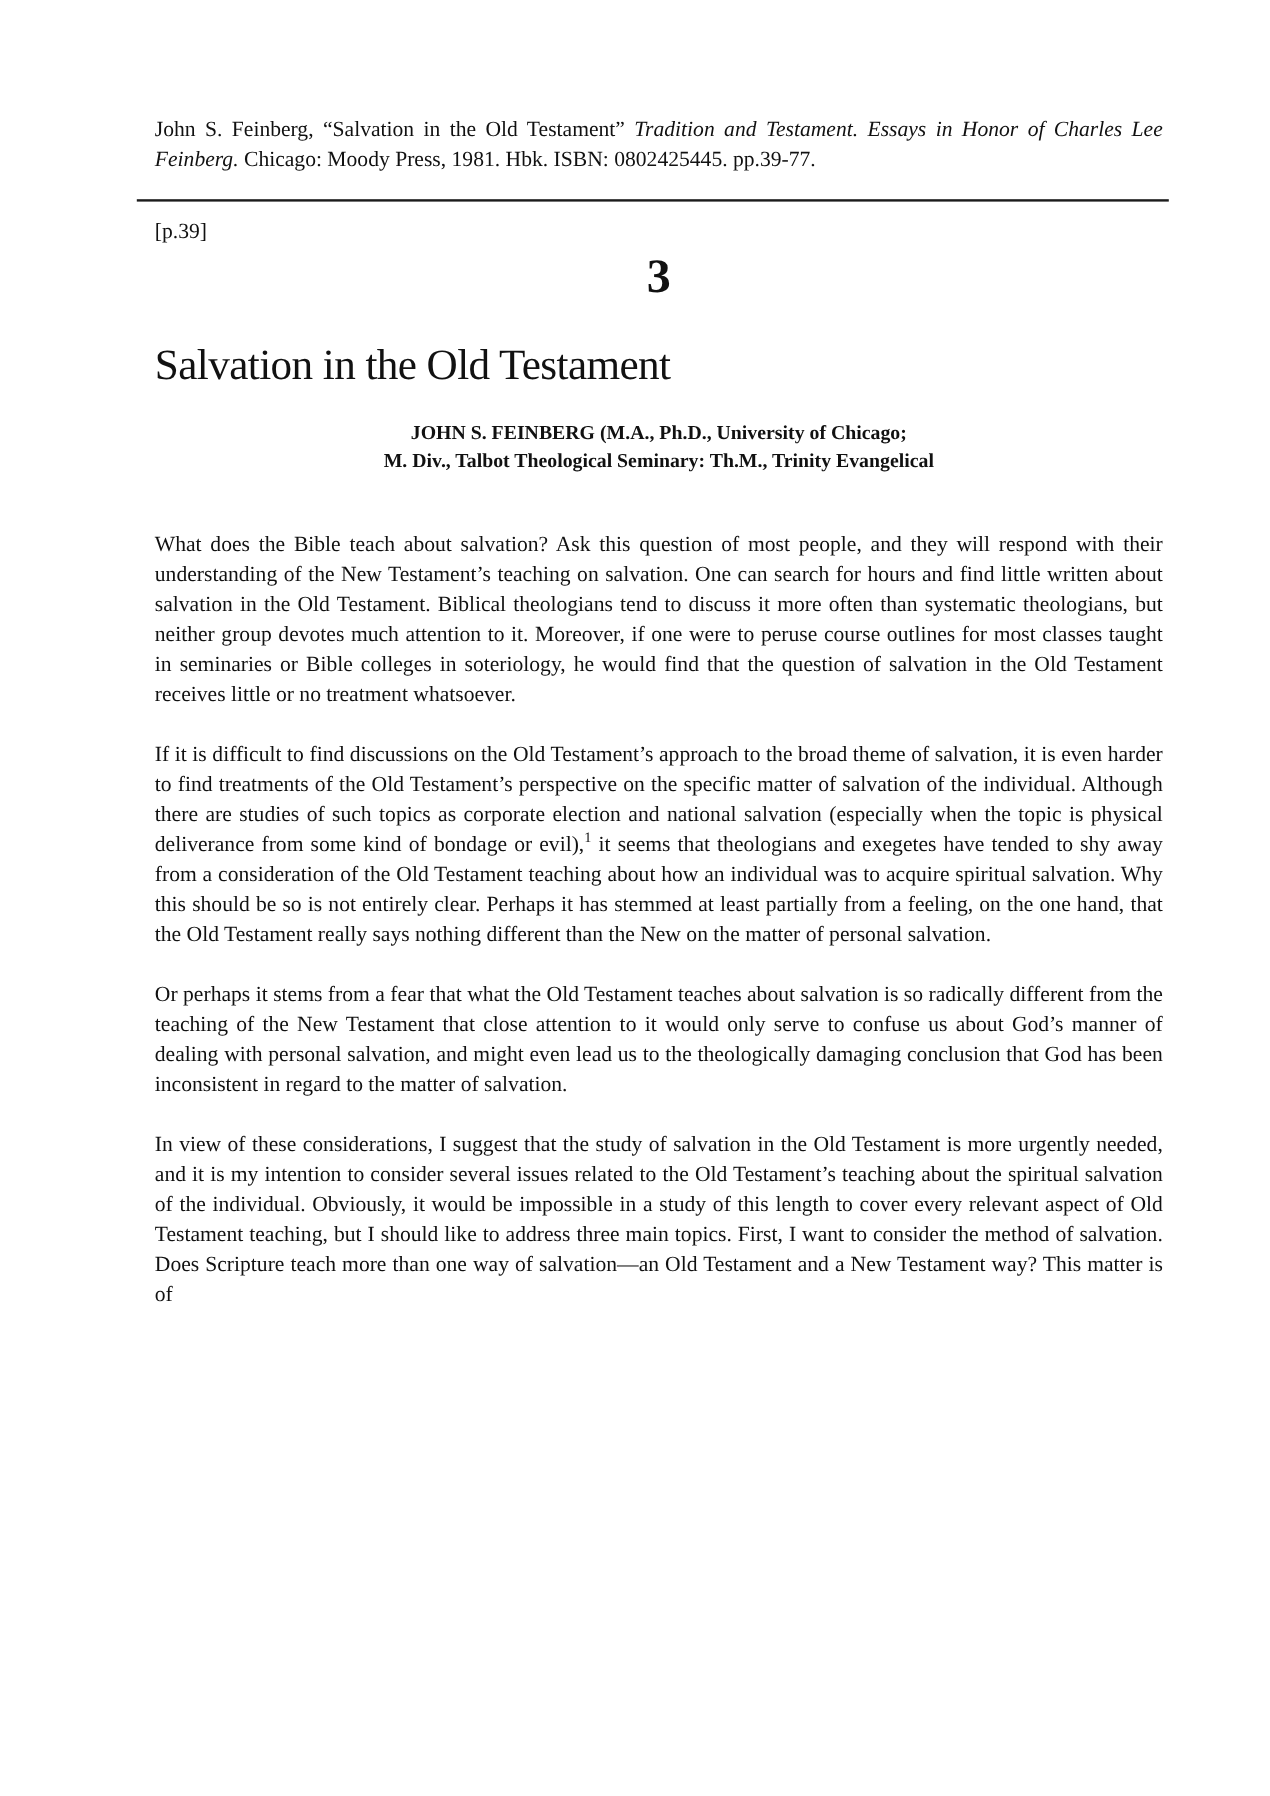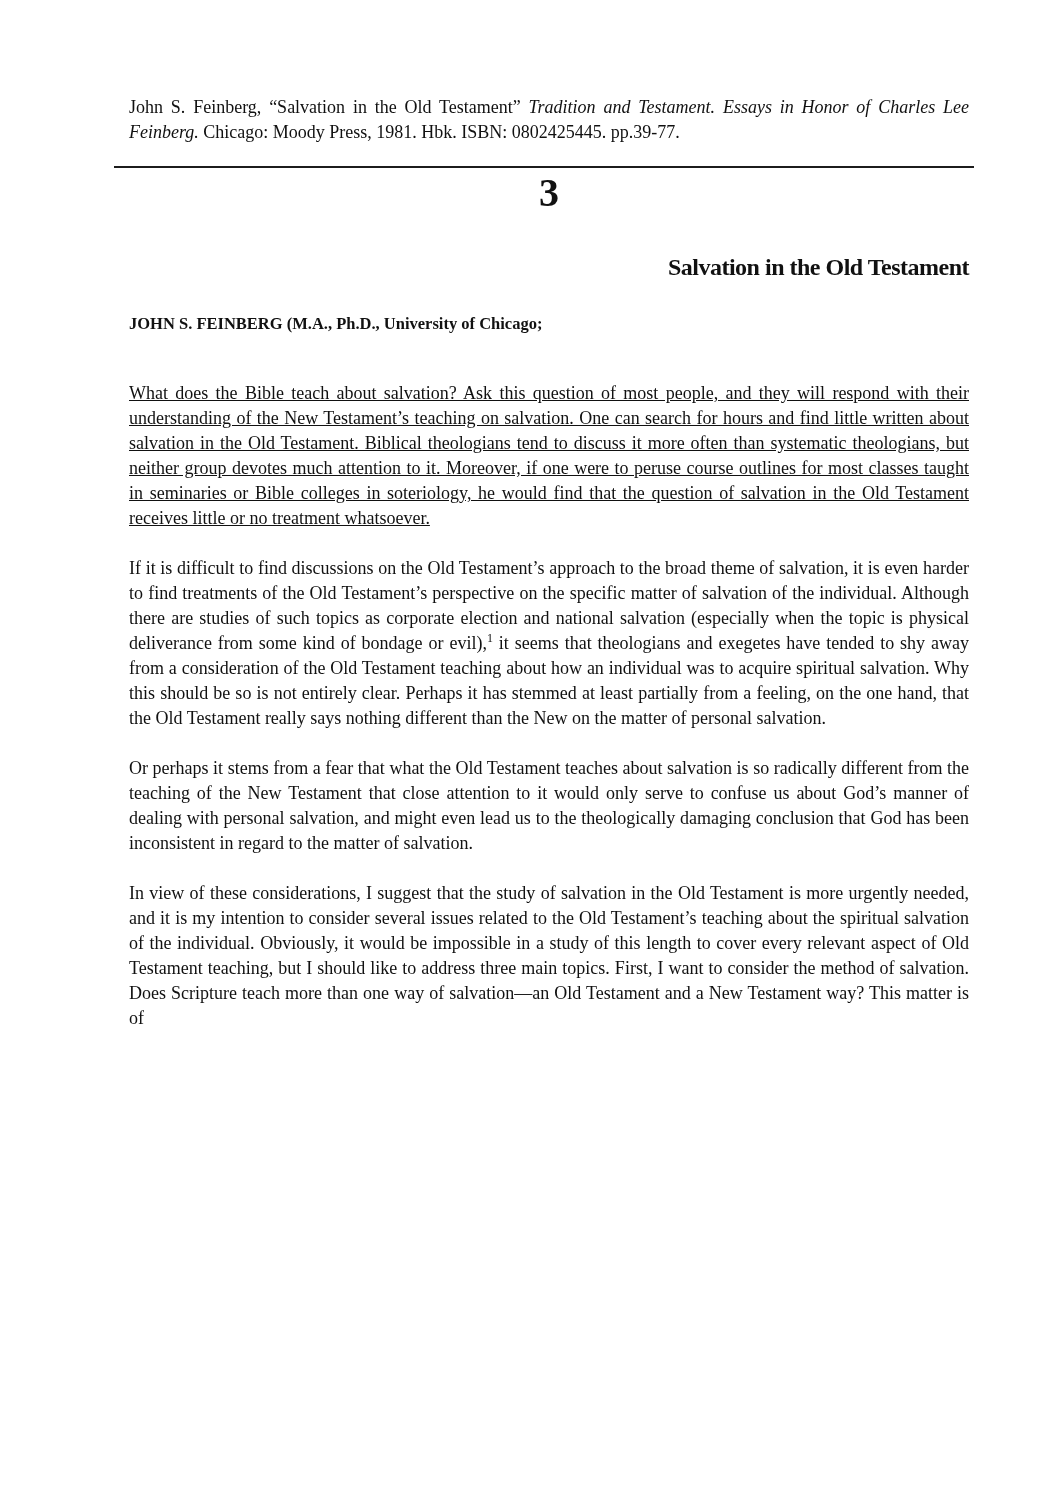--- a/index.html
+++ b/index.html
@@ -44,78 +44,79 @@
     text-align: left;
   }
   .chapter-number {
     font-size: 40px;
     line-height: 46px;
     font-weight: bold;
     text-align: center;
     margin-top: 2px;
   }
   .doc-title {
-    font-size: 24px;
+    font-size: 36px;
     line-height: 42px;
-    font-weight: bold;
-    text-align: right;
+    font-weight: normal;
+    text-align: left;
     margin: 30px 0 0 0;
     letter-spacing: -0.5px;
   }
   .doc-author {
     font-size: 24px;
     line-height: 30px;
     font-weight: bold;
     text-align: center;
     margin: 20px 0 0 0;
   }
   .author-bio {
     font-size: 16.5px;
     line-height: 23px;
     font-weight: bold;
-    text-align: left;
+    text-align: center;
     margin-top: 24px;
   }
   .body-para {
     font-size: 18px;
     line-height: 25px;
     text-align: justify;
     margin: 25px 0 0 0;
   }
   .first-para {
     margin-top: 46px;
-    text-decoration: underline;
   }
   .mid-marker {
     margin-top: 33px;
   }
   sup.footnote-ref {
     font-size: 12px;
     line-height: 0;
     vertical-align: super;
   }
 </style>
 </head>
 <body>
 
 <div class="page">
   <div class="content">
 
     <div class="citation"><span>John S. Feinberg, “Salvation in the Old Testament” </span><span class="book-title">Tradition and Testament. Essays in Honor of Charles Lee Feinberg.</span><span> Chicago: Moody Press, 1981. Hbk. ISBN: 0802425445. pp.39-77.</span></div>
 
     <hr class="rule">
 
+    <div class="page-marker">[p.39]</div>
 
     <div class="chapter-number">3</div>
 
     <h1 class="doc-title">Salvation in the Old Testament</h1>
 
 
     <div class="author-bio">
       <div>JOHN S. FEINBERG (M.A., Ph.D., University of Chicago;</div>
+      <div>M. Div., Talbot Theological Seminary: Th.M., Trinity Evangelical</div>
     </div>
 
     <p class="body-para first-para">What does the Bible teach about salvation? Ask this question of most people, and they will respond with their understanding of the New Testament’s teaching on salvation. One can search for hours and find little written about salvation in the Old Testament. Biblical theologians tend to discuss it more often than systematic theologians, but neither group devotes much attention to it. Moreover, if one were to peruse course outlines for most classes taught in seminaries or Bible colleges in soteriology, he would find that the question of salvation in the Old Testament receives little or no treatment whatsoever.</p>
 
     <p class="body-para"><span>If it is difficult to find discussions on the Old Testament’s approach to the broad theme of salvation, it is even harder to find treatments of the Old Testament’s perspective on the specific matter of salvation of the individual. Although there are studies of such topics as corporate election and national salvation (especially when the topic is physical deliverance from some kind of bondage or evil),</span><sup class="footnote-ref">1</sup><span> it seems that theologians and exegetes have tended to shy away from a consideration of the Old Testament teaching about how an individual was to acquire spiritual salvation. Why this should be so is not entirely clear. Perhaps it has stemmed at least partially from a feeling, on the one hand, that the Old Testament really says nothing different than the New on the matter of personal salvation.</span></p>
 
 
     <p class="body-para">Or perhaps it stems from a fear that what the Old Testament teaches about salvation is so radically different from the teaching of the New Testament that close attention to it would only serve to confuse us about God’s manner of dealing with personal salvation, and might even lead us to the theologically damaging conclusion that God has been inconsistent in regard to the matter of salvation.</p>
 
     <p class="body-para">In view of these considerations, I suggest that the study of salvation in the Old Testament is more urgently needed, and it is my intention to consider several issues related to the Old Testament’s teaching about the spiritual salvation of the individual. Obviously, it would be impossible in a study of this length to cover every relevant aspect of Old Testament teaching, but I should like to address three main topics. First, I want to consider the method of salvation. Does Scripture teach more than one way of salvation—an Old Testament and a New Testament way? This matter is of</p>

